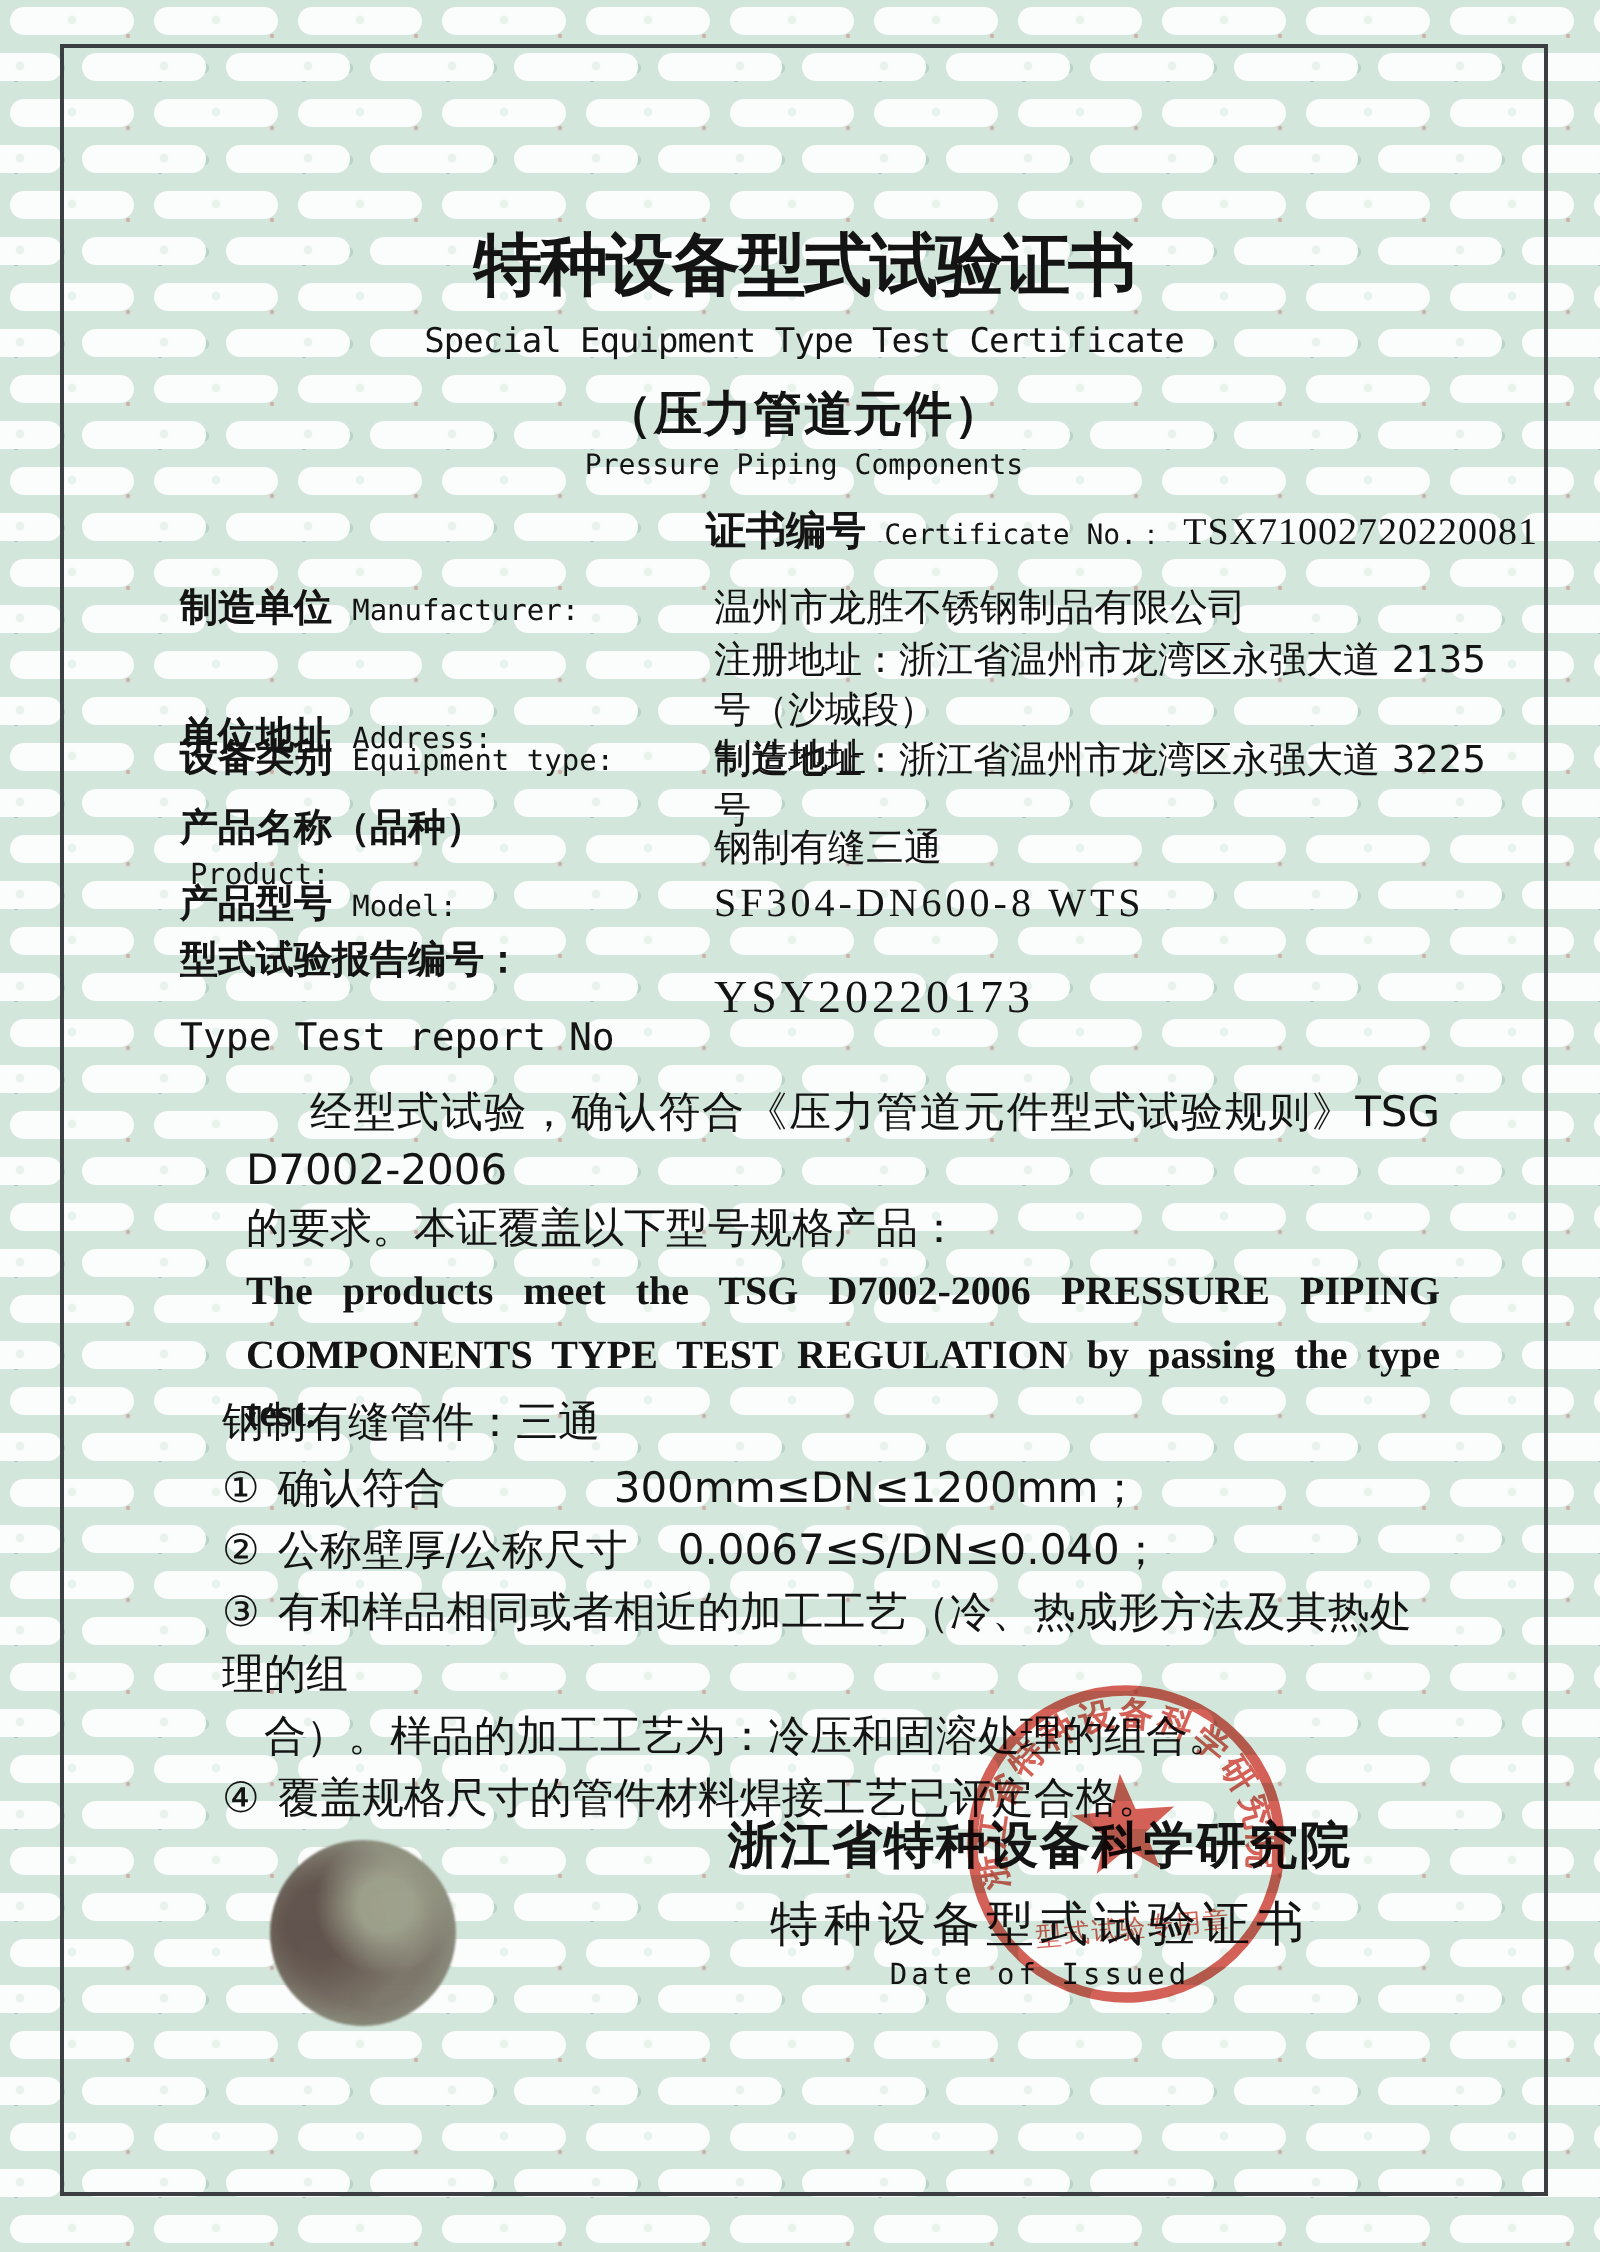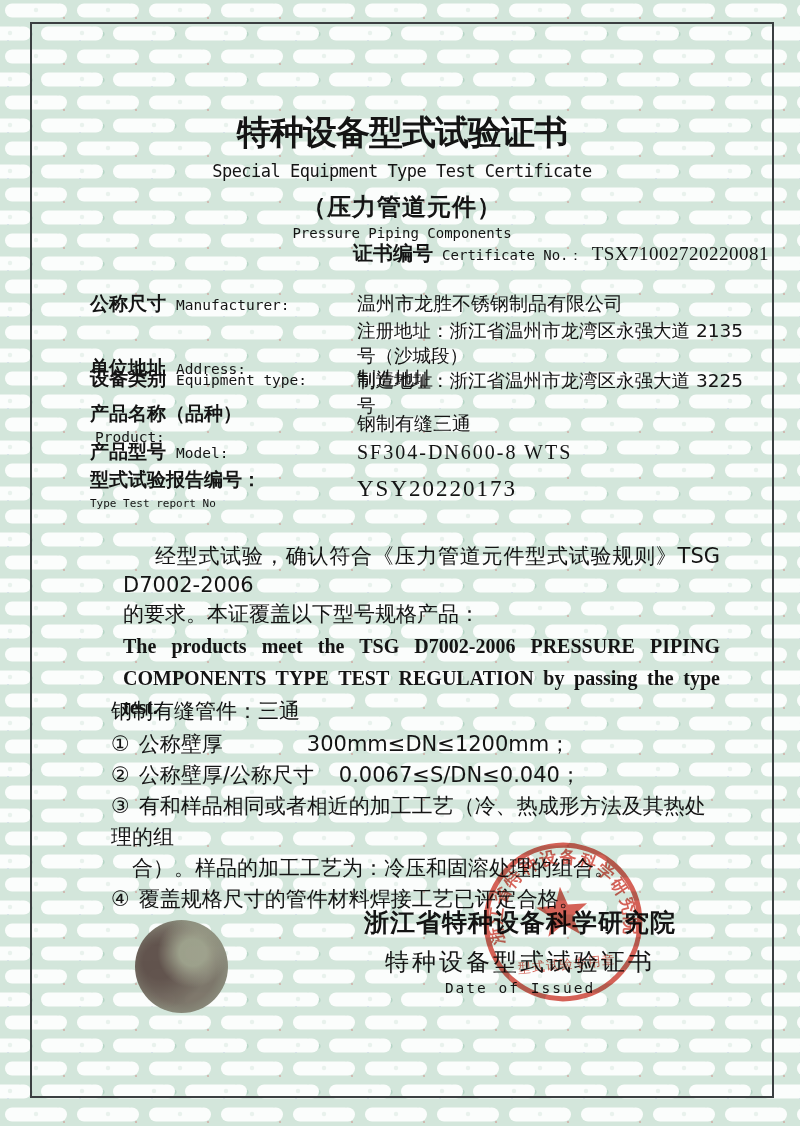--- a/index.html
+++ b/index.html
@@ -11,33 +11,33 @@
   .bg{position:absolute;left:0;top:0;}
   .frame{
     position:absolute;left:30px;top:22px;width:740px;height:1072px;
     border:2px solid #3b3f41;
   }
   .center{left:32px;width:740px;text-align:center;position:absolute;}
   .title-cn{top:110px;font-size:34px;font-weight:bold;letter-spacing:-1px;}
   .title-en{top:161px;font-family:"DejaVu Sans Mono",monospace;font-size:17px;letter-spacing:-0.5px;}
   .cat-cn{top:191px;font-size:24px;font-weight:bold;letter-spacing:1px;}
   .cat-en{top:225px;font-family:"DejaVu Sans Mono",monospace;font-size:14px;}
-  .cert-line{position:absolute;left:353px;top:240px;white-space:nowrap;}
+  .cert-line{position:absolute;left:353px;top:252px;white-space:nowrap;}
   .cert-label-cn{font-size:20px;font-weight:bold;}
   .cert-label-en{font-family:"DejaVu Sans Mono",monospace;font-size:14px;margin-left:4px;}
   .cert-value{font-family:"Liberation Serif",serif;font-size:19px;margin-left:4px;letter-spacing:0.5px;}
 
   .field{position:absolute;left:90px;right:36px;display:flex;align-items:center;}
   .f-label{flex:0 0 222px;}
   .label-cn{font-size:19px;font-weight:bold;}
   .label-en{font-family:"DejaVu Sans Mono",monospace;font-size:14.5px;margin-left:5px;text-align:right;}
   .f-value{font-size:19px;margin-left:45px;}
   .f-value.serif{font-family:"Liberation Serif",serif;font-size:20px;letter-spacing:2px;}
   .addr-line{font-size:18.5px;line-height:25px;}
-  .lbl2{display:block;font-family:"DejaVu Sans Mono",monospace;font-size:11px;margin-top:4px;}
+  .lbl2{display:block;font-family:"DejaVu Sans Mono",monospace;font-size:19px;margin-top:15px;}
   .report-val{font-family:"Liberation Serif",serif;font-size:23px;letter-spacing:2px;}
 
   .statement{position:absolute;left:123px;top:542px;width:597px;}
   .st-cn{font-size:21px;line-height:29px;text-align:justify;text-align-last:justify;}
   .st-cn.first{text-indent:32px;}
   .st-cn.last{text-align-last:left;}
   .st-en-b{font-family:"Liberation Serif",serif;font-weight:bold;font-size:20px;line-height:29px;
            text-align:justify;text-align-last:justify;margin-top:3px;}
   .st-en-m{font-family:"DejaVu Sans Mono",monospace;font-size:15.5px;margin-top:7px;}
 
@@ -100,21 +100,21 @@
   <div class="center cat-en">Pressure Piping Components</div>
 
   <div class="cert-line">
     <span class="cert-label-cn">证书编号</span>
     <span class="cert-label-en">Certificate No.：</span>
     <span class="cert-value">TSX71002720220081</span>
   </div>
 
   <div class="field" style="top:291px;">
     <div class="f-label">
-      <span class="label-cn">公称尺寸</span>
+      <span class="label-cn">制造单位</span>
       <span class="label-en">Manufacturer:</span>
     </div>
     <div class="f-value">温州市龙胜不锈钢制品有限公司</div>
   </div>
 
   <div class="field" style="top:318px;">
     <div class="f-label">
       <span class="label-cn">单位地址</span>
       <span class="label-en">Address:</span>
     </div>
@@ -159,21 +159,21 @@
   <div class="statement">
     <div class="st-cn first">经型式试验，确认符合《压力管道元件型式试验规则》TSG D7002-2006</div>
     <div class="st-cn last">的要求。本证覆盖以下型号规格产品：</div>
     <div class="st-en-b">The products meet the TSG D7002-2006 PRESSURE PIPING</div>
     <div class="st-en-b">COMPONENTS TYPE TEST REGULATION by passing the type test.</div>
   </div>
 
   <div class="products">
     <div class="p-head">钢制有缝管件：三通</div>
     <div>
-      <span class="p-num">①</span><span class="p-name1">公称壁厚</span><span>300mm≤DN≤1200mm；</span>
+      <span class="p-num">①</span><span class="p-name1">确认符合</span><span>300mm≤DN≤1200mm；</span>
     </div>
     <div>
       <span class="p-num">②</span><span class="p-name2">公称壁厚/公称尺寸</span><span>0.0067≤S/DN≤0.040；</span>
     </div>
     <div>
       <span class="p-num">③</span><span>有和样品相同或者相近的加工工艺（冷、热成形方法及其热处理的组</span>
       <div class="p-cont">合）。样品的加工工艺为：冷压和固溶处理的组合。</div>
     </div>
     <div>
       <span class="p-num">④</span><span>覆盖规格尺寸的管件材料焊接工艺已评定合格。</span>

